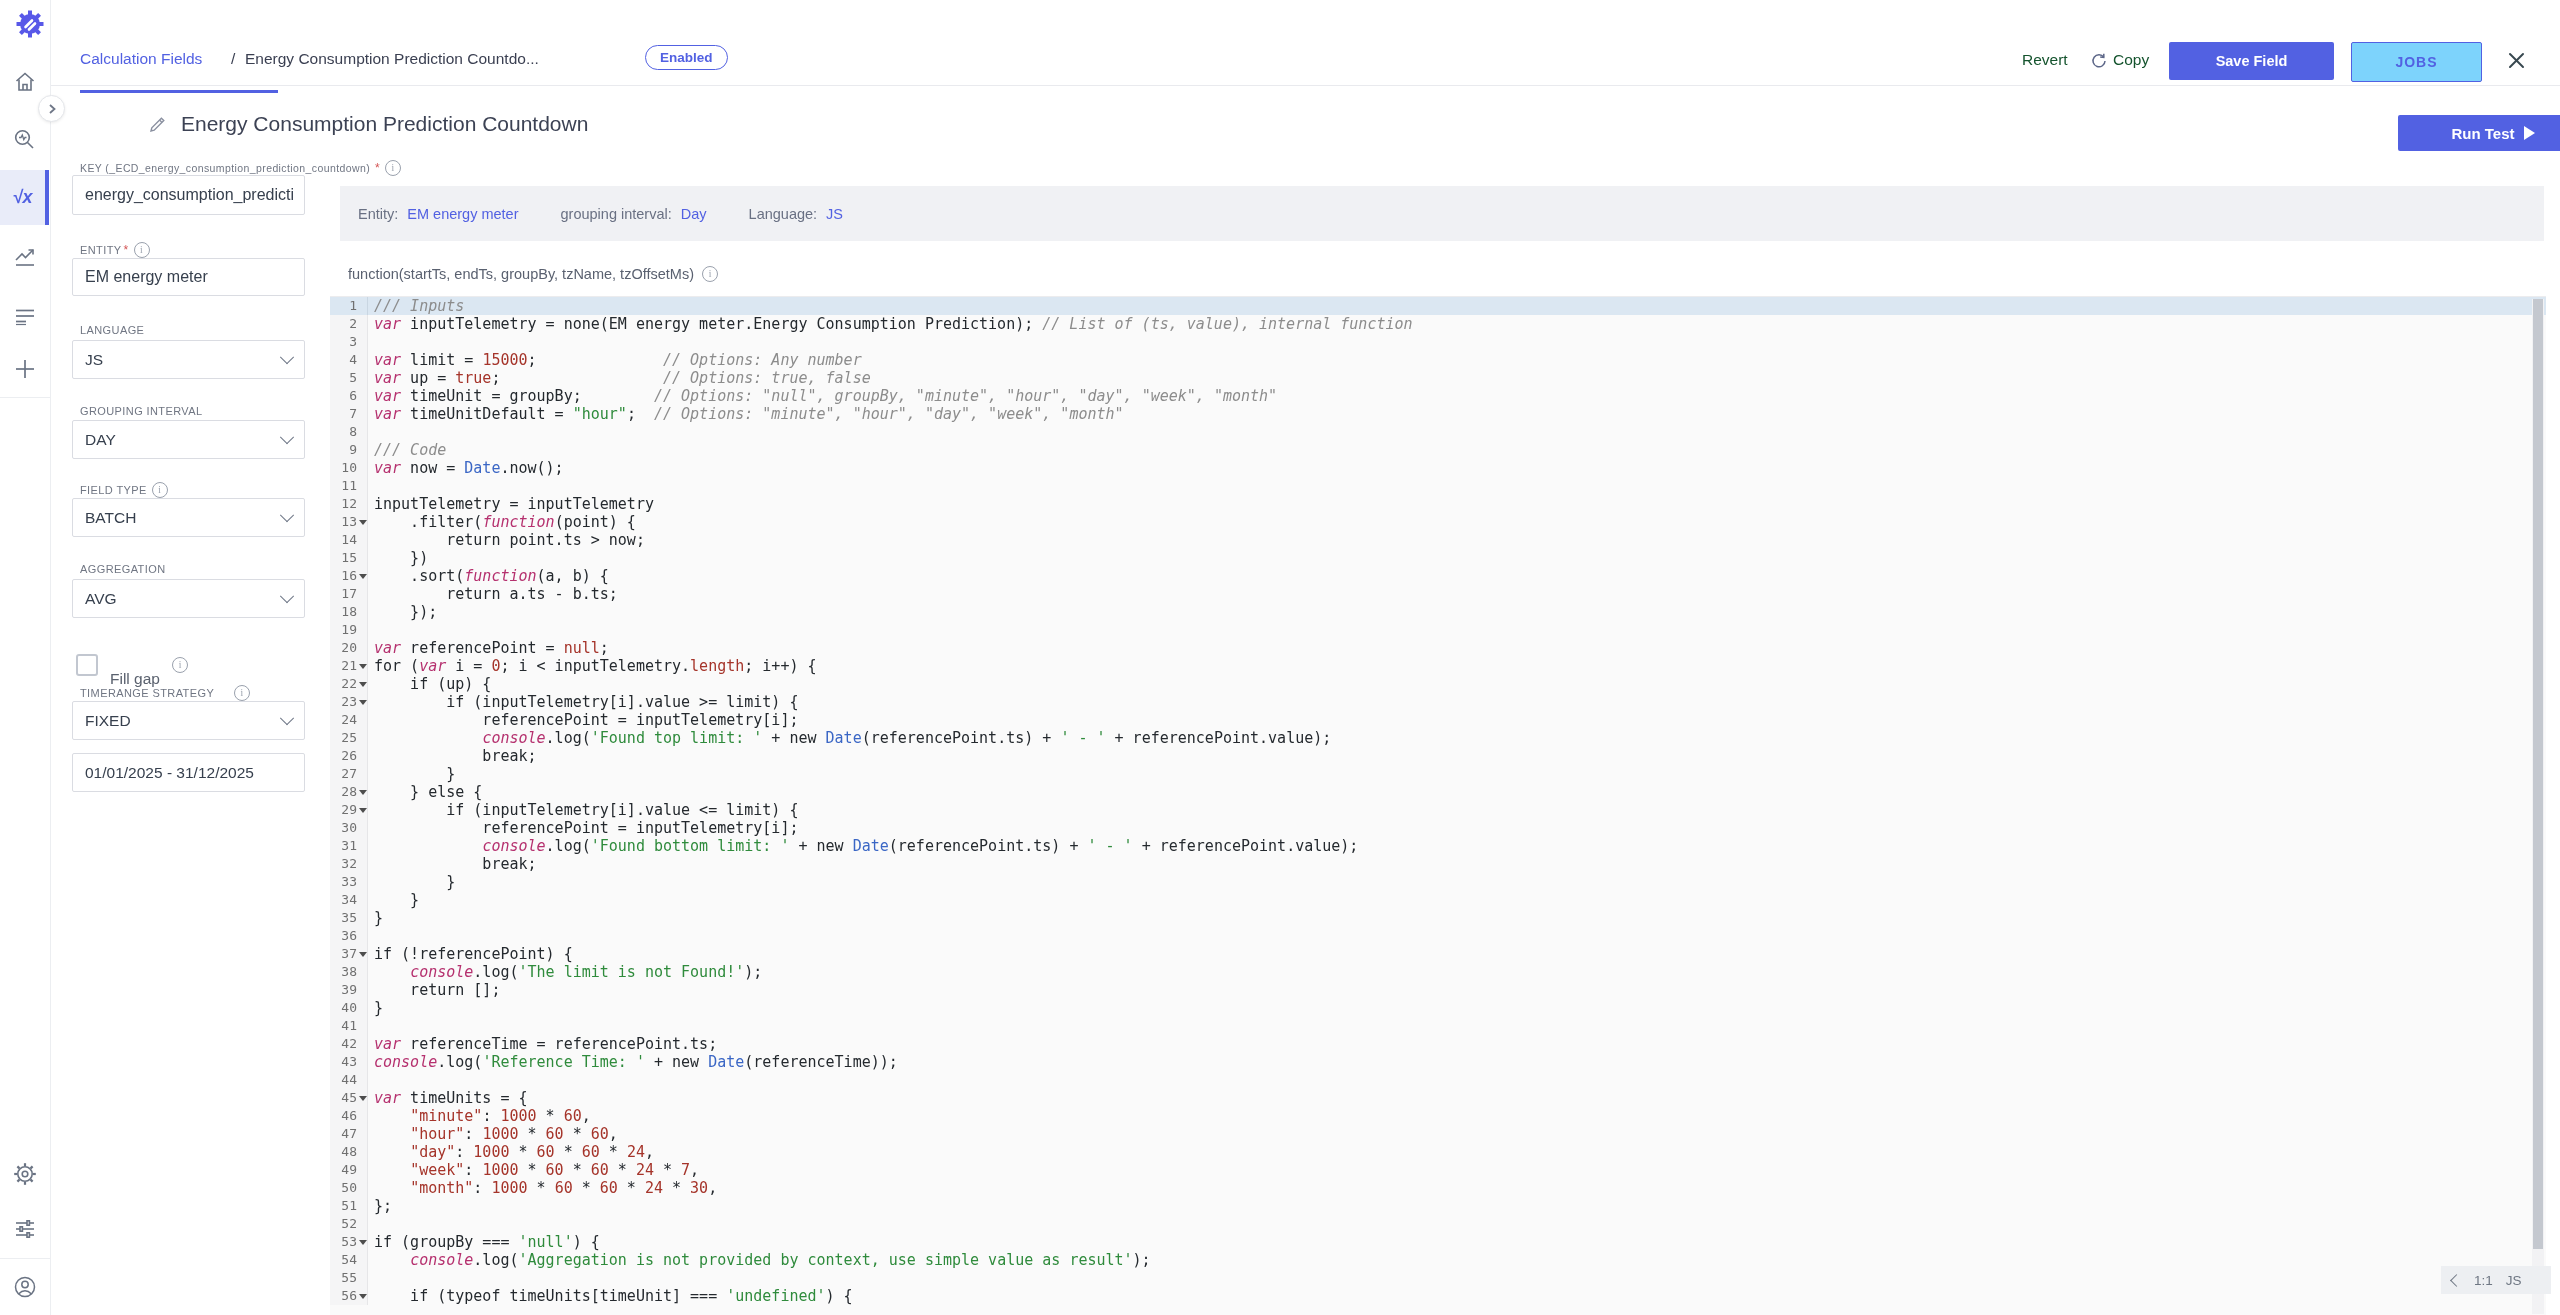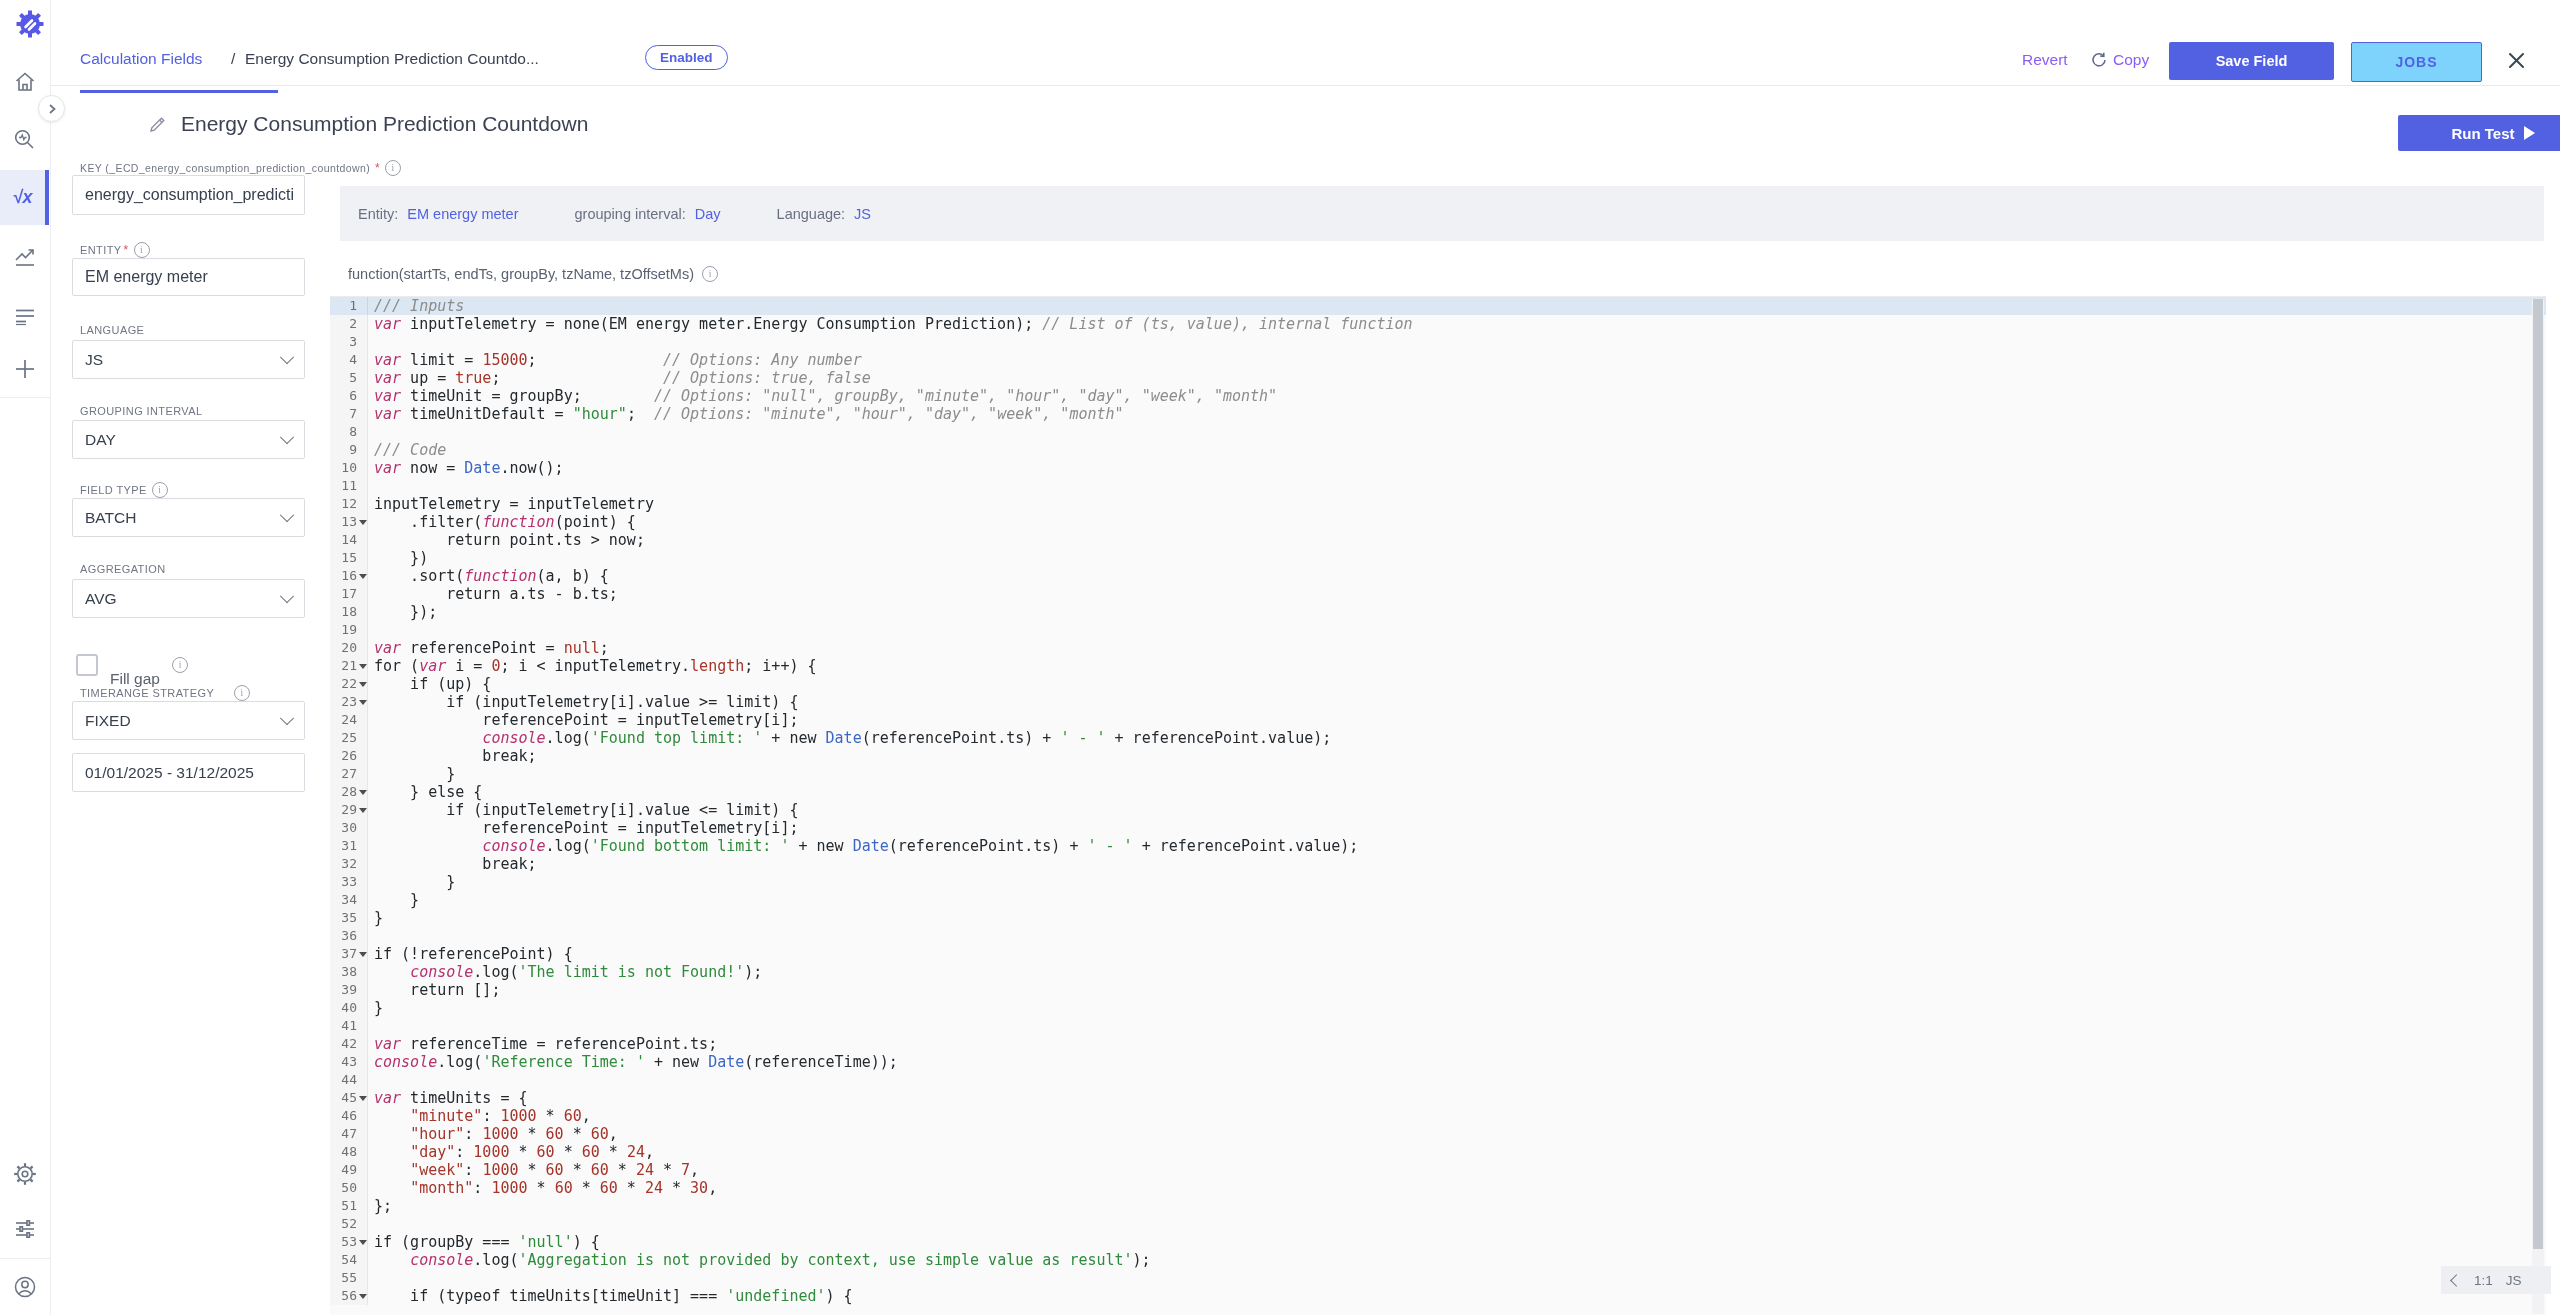--- a/index.html
+++ b/index.html
@@ -20,22 +20,22 @@
             background:#fff;border:1px solid #e4e6ea;box-shadow:0 1px 3px rgba(0,0,0,.08);
             display:flex;align-items:center;justify-content:center;z-index:9;cursor:pointer;}
   
   .topbar{position:absolute;left:50px;top:0;width:2510px;height:48px;background:#fff;
           border-bottom:1px solid #e9eaee;z-index:5;margin-top:37px;}
   .crumb-root{position:absolute;left:30px;top:13px;font-size:15.5px;color:#5261e2;cursor:pointer;}
   .crumb-sep{position:absolute;left:181px;top:13px;font-size:15.5px;color:#3a3f51;}
   .crumb-cur{position:absolute;left:195px;top:13px;font-size:15.5px;color:#3a3f51;white-space:nowrap;}
   .pill{position:absolute;left:595px;top:8px;border:1.6px solid #5261e2;border-radius:15px;
         padding:4px 14px;font-size:13.5px;font-weight:bold;color:#5261e2;}
-  .hdr-link{position:absolute;top:14px;font-size:15.5px;color:#8b5cf6;cursor:pointer;
-            display:flex;align-items:flex-start;gap:22px;}
+  .hdr-link{position:absolute;top:14px;font-size:15.5px;color:#14532d;cursor:pointer;
+            display:flex;align-items:center;gap:22px;}
   .btn-primary{position:absolute;background:#5261e2;color:#fff;font-weight:bold;font-size:14.5px;
                display:flex;align-items:center;justify-content:center;border-radius:2px;cursor:pointer;}
   .btn-outline{position:absolute;background:#7dd3fc;color:#5261e2;font-weight:bold;font-size:14px;
                letter-spacing:1px;border:1.6px solid #5261e2;border-radius:2px;
                display:flex;align-items:center;justify-content:center;cursor:pointer;}
   .close-x{position:absolute;left:2455px;top:12px;cursor:pointer;}
   
   .tab{position:absolute;top:63px;font-size:14.5px;font-weight:bold;color:#8a90a0;cursor:pointer;z-index:4;}
   .tab.active{color:#5261e2;}
   .tab-underline{position:absolute;left:80px;top:90px;width:198px;height:3px;background:#5261e2;z-index:4;}
@@ -56,21 +56,21 @@
         background:#fff;display:flex;align-items:center;padding:0 12px;box-sizing:border-box;
         color:#37404e;white-space:nowrap;overflow:hidden;cursor:text;}
   .fselect{justify-content:space-between;cursor:pointer;}
   .chev{width:9px;height:9px;border-right:1.8px solid #6f7787;border-bottom:1.8px solid #6f7787;
         transform:rotate(45deg) translate(-2px,-2px);min-width:9px;}
   .checkrow{position:absolute;left:76px;top:642px;display:flex;align-items:center;gap:12px;}
   .checkbox{width:18px;height:18px;border:2px solid #c2c7d0;border-radius:3px;background:#fff;cursor:pointer;}
   .checklabel{font-size:15.5px;color:#5a616e;margin-top:28px;}
   
   .ctx{position:absolute;left:340px;top:186px;width:2204px;height:55px;background:#f0f1f4;
-       display:flex;align-items:center;padding-left:18px;box-sizing:border-box;gap:56px;}
+       display:flex;align-items:center;padding-left:18px;box-sizing:border-box;gap:42px;}
   .ctx-item{display:flex;align-items:center;gap:9px;font-size:14.5px;}
   .ctx-item .lab{color:#697083;}
   .ctx-item .val{color:#5261e2;cursor:pointer;}
   
   .sig{position:absolute;left:348px;top:266px;display:flex;align-items:center;gap:8px;
        font-size:14.5px;color:#5a6170;}
   
   .editor{position:absolute;left:330px;top:296px;width:2216px;height:1019px;background:#fafafa;
           border-top:1px solid #ececee;overflow:hidden;}
   .cm-row{display:flex;height:18px;line-height:18px;}

